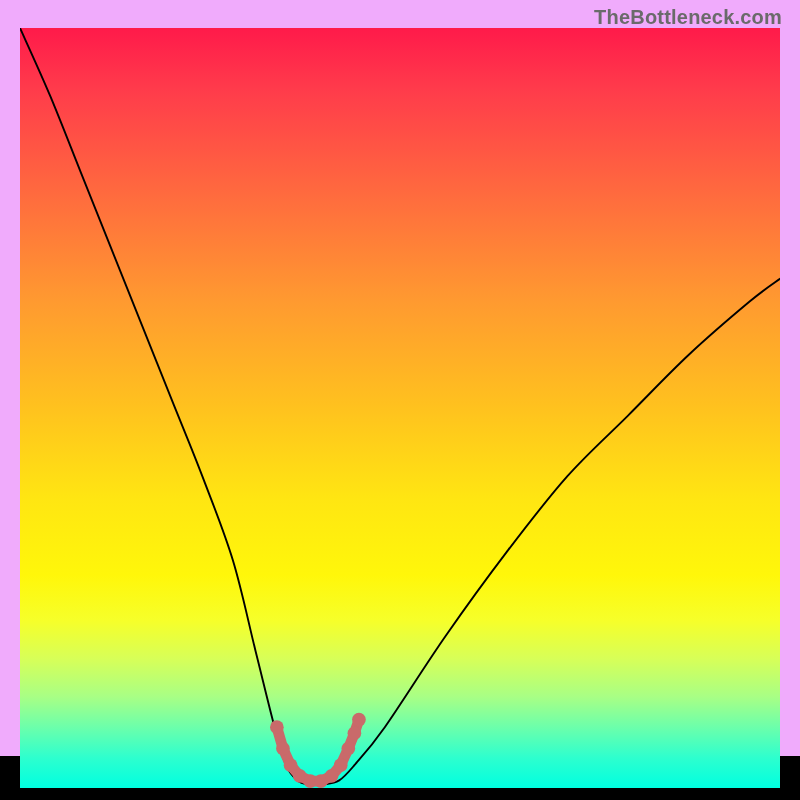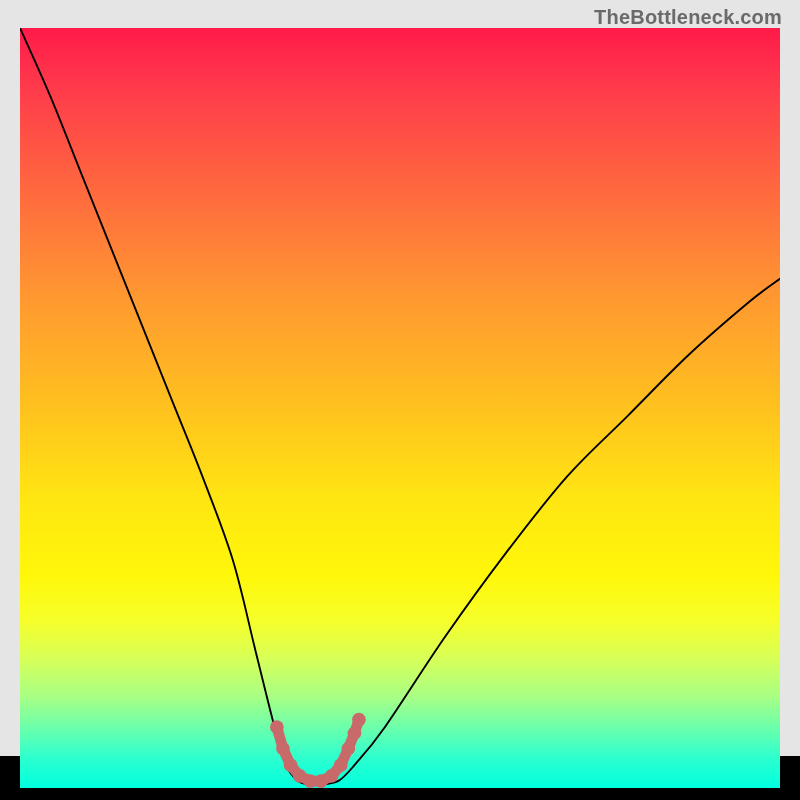--- a/index.html
+++ b/index.html
@@ -8,21 +8,21 @@
     width: 800px;
     height: 800px;
     background: #000;
     overflow: hidden;
     font-family: Arial, Helvetica, sans-serif;
   }
   .stage {
     position: relative;
     width: 800px;
     height: 756px;
-    background: #e5e5e5;
+    background: #f0abfc;
   }
   .plot {
     position: absolute;
     left: 20px;
     top: 28px;
     width: 760px;
     height: 760px;
   }
   .gradient {
     position: absolute;

